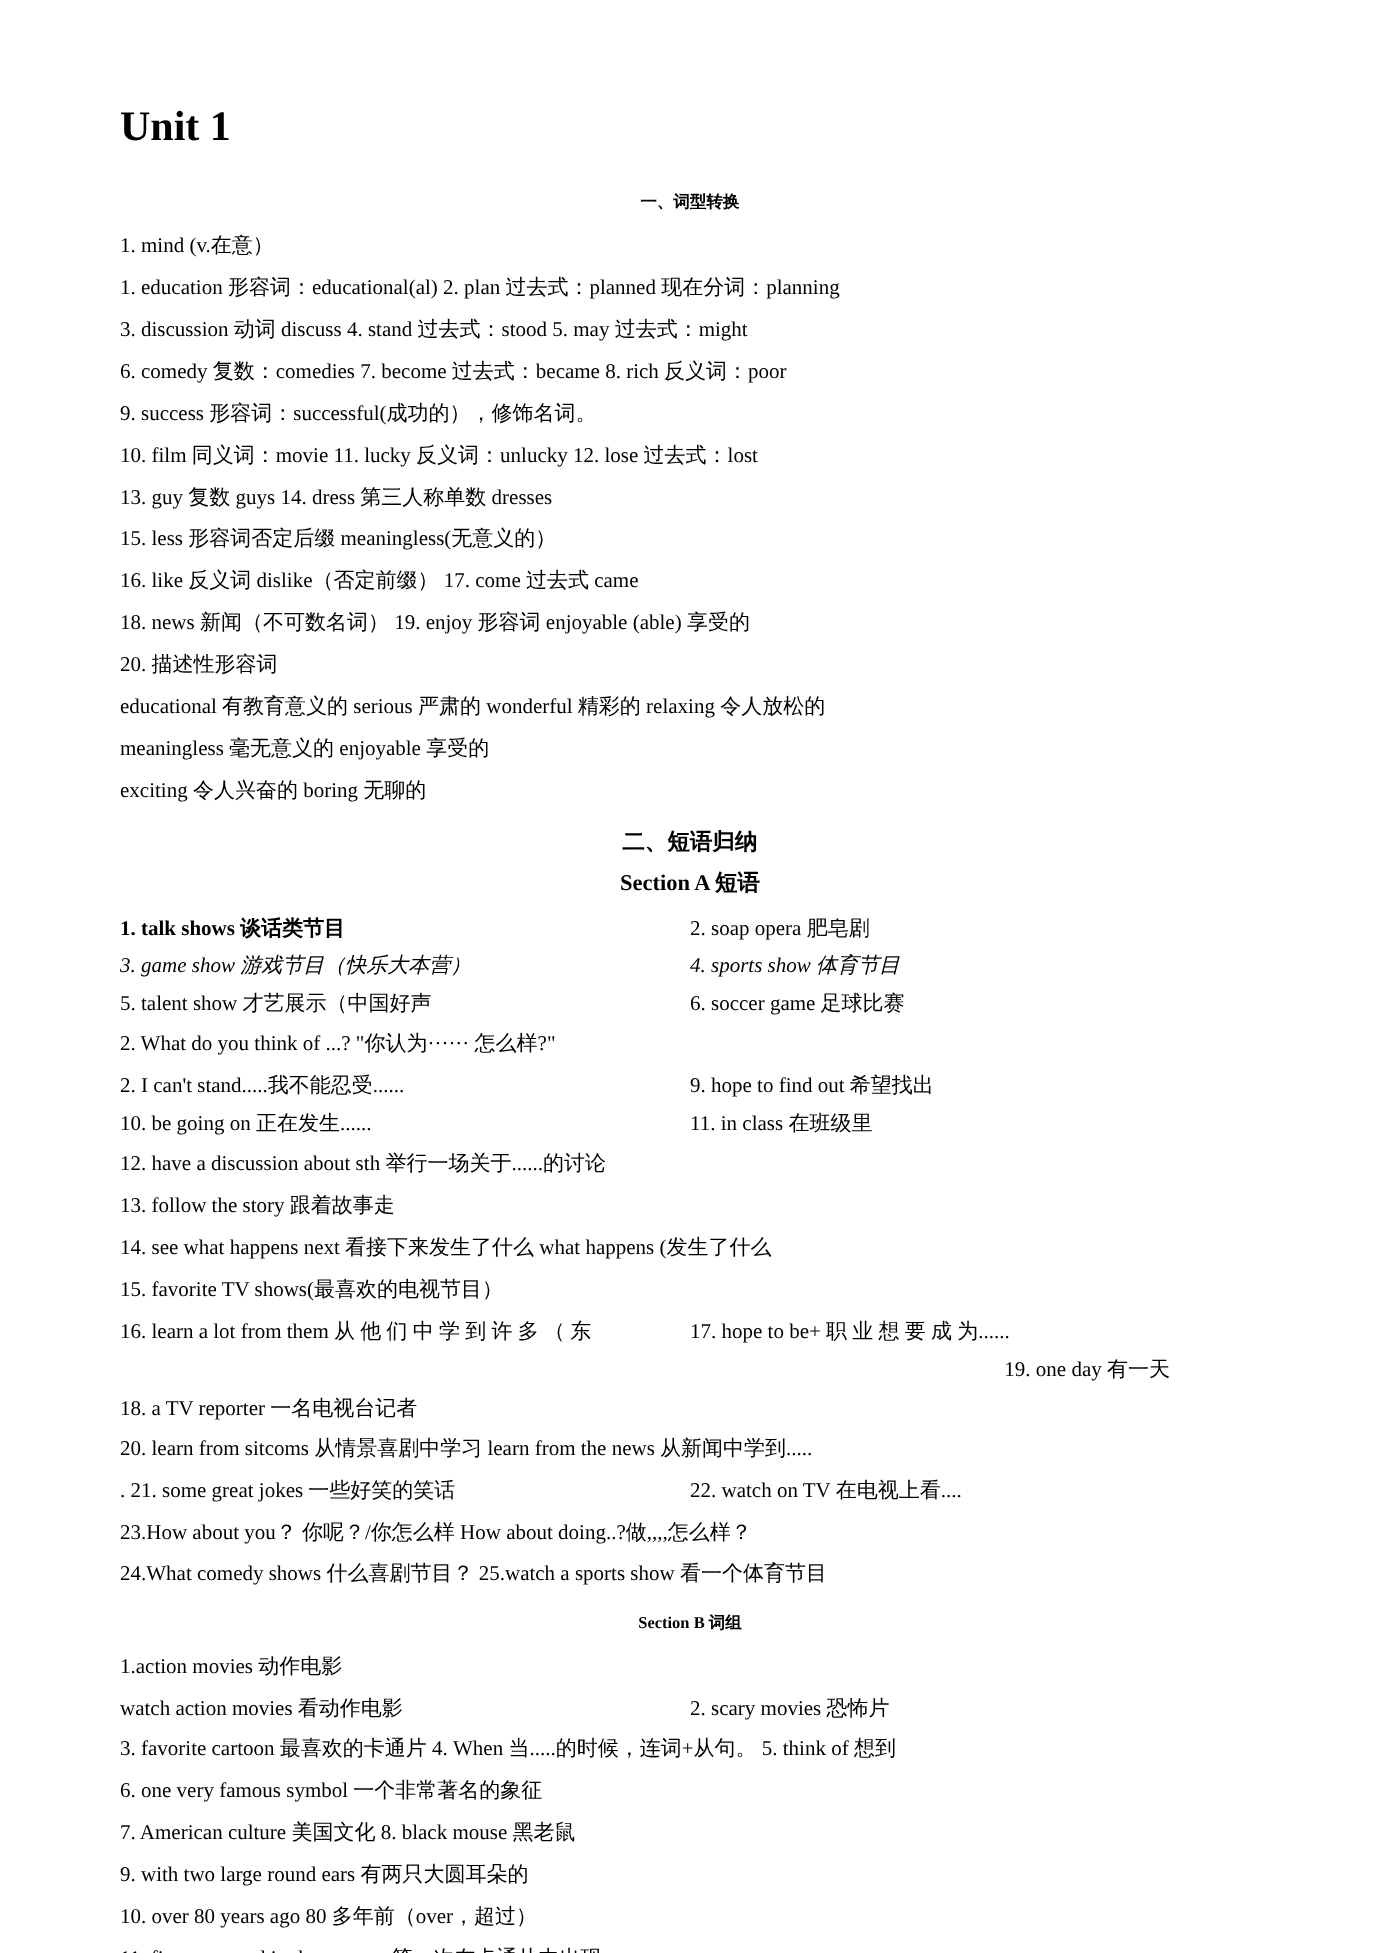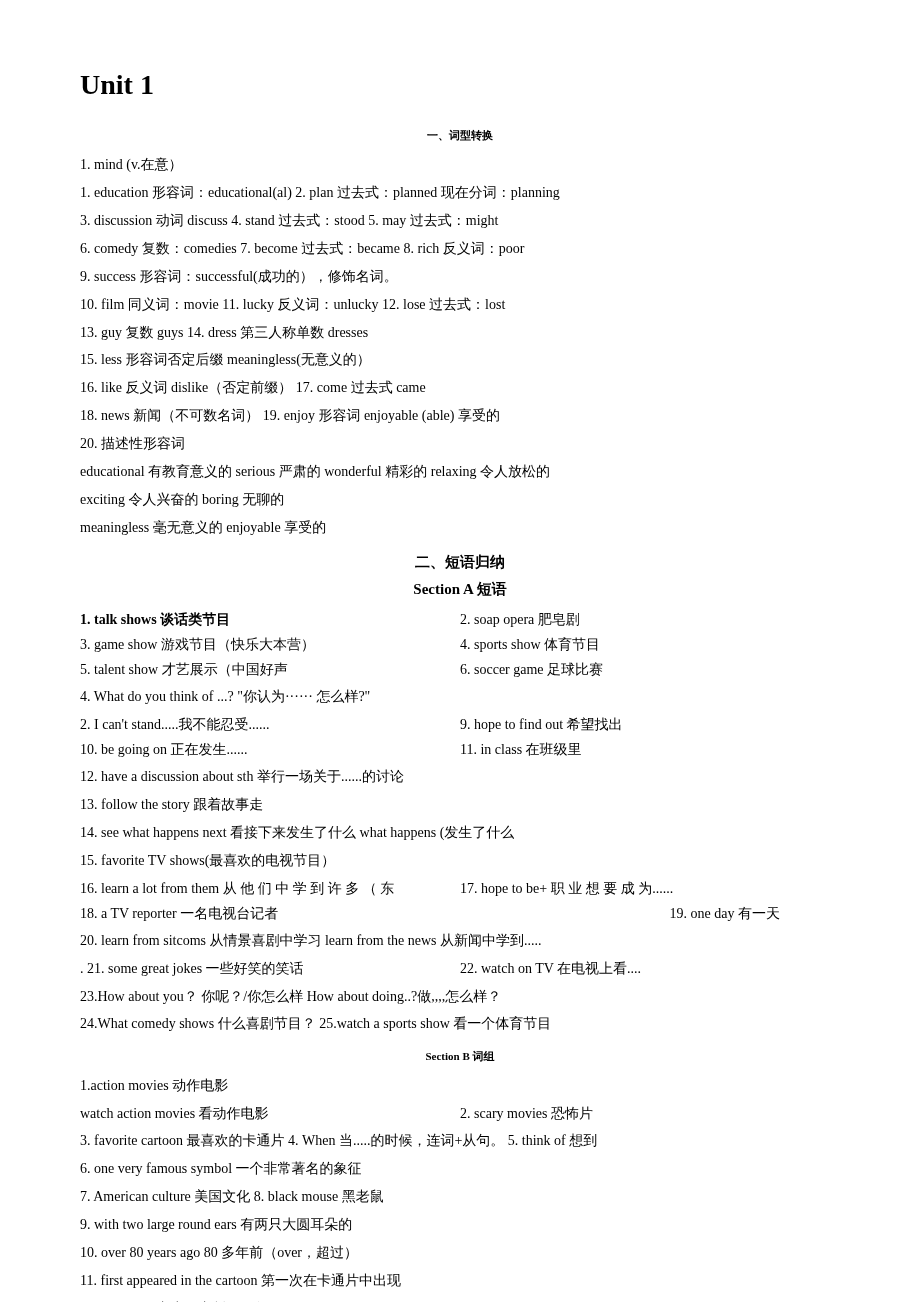--- a/index.html
+++ b/index.html
@@ -44,48 +44,48 @@
   <p>3. discussion 动词 discuss 4. stand     过去式：stood 5. may   过去式：might</p>
   <p> 6. comedy     复数：comedies 7. become 过去式：became 8. rich 反义词：poor</p>
   <p>9. success     形容词：successful(成功的），修饰名词。</p>
   <p>10. film      同义词：movie 11. lucky      反义词：unlucky 12. lose  过去式：lost</p>
   <p>13. guy     复数 guys    14. dress      第三人称单数 dresses</p>
   <p>15. less     形容词否定后缀 meaningless(无意义的）</p>
   <p>16. like      反义词  dislike（否定前缀） 17. come       过去式 came</p>
   <p>18. news      新闻（不可数名词）        19. enjoy       形容词 enjoyable (able) 享受的</p>
   <p>20. 描述性形容词</p>
   <p>educational  有教育意义的 serious    严肃的 wonderful    精彩的 relaxing    令人放松的</p>
+  <p> meaningless   毫无意义的 enjoyable   享受的</p>
   <p>exciting      令人兴奋的      boring      无聊的</p>
-  <p> meaningless   毫无意义的 enjoyable   享受的</p>
 </div>
 
 <div style="display:flex; align-items:center; justify-content:center; margin: 8px 0 4px 0; flex-direction: column;">
   <span style="font-weight:bold; font-size:15px;">二、短语归纳</span>
   <span style="display:inline-block; width:40px;"></span>
   <span style="font-weight:bold; font-size:15px;">Section A 短语</span>
 </div>
 
 <div>
 
   <div style="display:flex;">
     <span style="flex:1;font-weight:bold;">1. talk shows 谈话类节目</span>
     <span style="flex:1;">2. soap opera 肥皂剧</span>
   </div>
 
-  <div style="display:flex;">
+  <div style="display:flex;font-style:italic;">
     <span style="flex:1;">3. game show 游戏节目（快乐大本营） </span>
     <span style="flex:1;">4. sports show 体育节目</span>
   </div>
 
   <div style="display:flex;">
     <span style="flex:1;">5.  talent show 才艺展示（中国好声</span>
     <span style="flex:1;">6.  soccer game 足球比赛</span>
   </div>
 
-  <p>4.  What do you think of ...? "你认为······ 怎么样?"</p>
+  <p>2.  What do you think of ...? "你认为······ 怎么样?"</p>
 
   <div style="display:flex;">
     <span style="flex:1;">2. I can't stand.....我不能忍受......</span>
     <span style="flex:1;">9. hope to find out 希望找出</span>
   </div>
 
   <div style="display:flex;">
     <span style="flex:1;"> 10.  be going on 正在发生......</span>
     <span style="flex:1;">11. in class  在班级里</span>
   </div>
@@ -97,21 +97,21 @@
   <p>14.  see what happens next 看接下来发生了什么  what happens      (发生了什么</p>
 
   <p>15.  favorite TV shows(最喜欢的电视节目）</p>
 
   <div style="display:flex;">
     <span style="flex:1;"> 16.  learn a lot from them 从 他 们 中 学 到 许 多 （ 东</span>
     <span style="flex:1;">17. hope to be+ 职 业 想 要 成 为......</span>
   </div>
 
   <div style="display:flex;">
-    <span style="flex:1;">18.  a TV reporter 一名电视台记者</span>
+    <span style="flex:1;margin-top:26px;">18.  a TV reporter 一名电视台记者</span>
     <span style="flex:1; text-align:right; padding-right: 60px;">19.  one day  有一天</span>
   </div>
 
   <p>20.  learn from sitcoms 从情景喜剧中学习   learn from the news 从新闻中学到.....</p>
 
   <div style="display:flex;">
     <span style="flex:1;">. 21.  some great jokes 一些好笑的笑话</span>
     <span style="flex:1;">22.  watch on TV 在电视上看....</span>
   </div>
 

